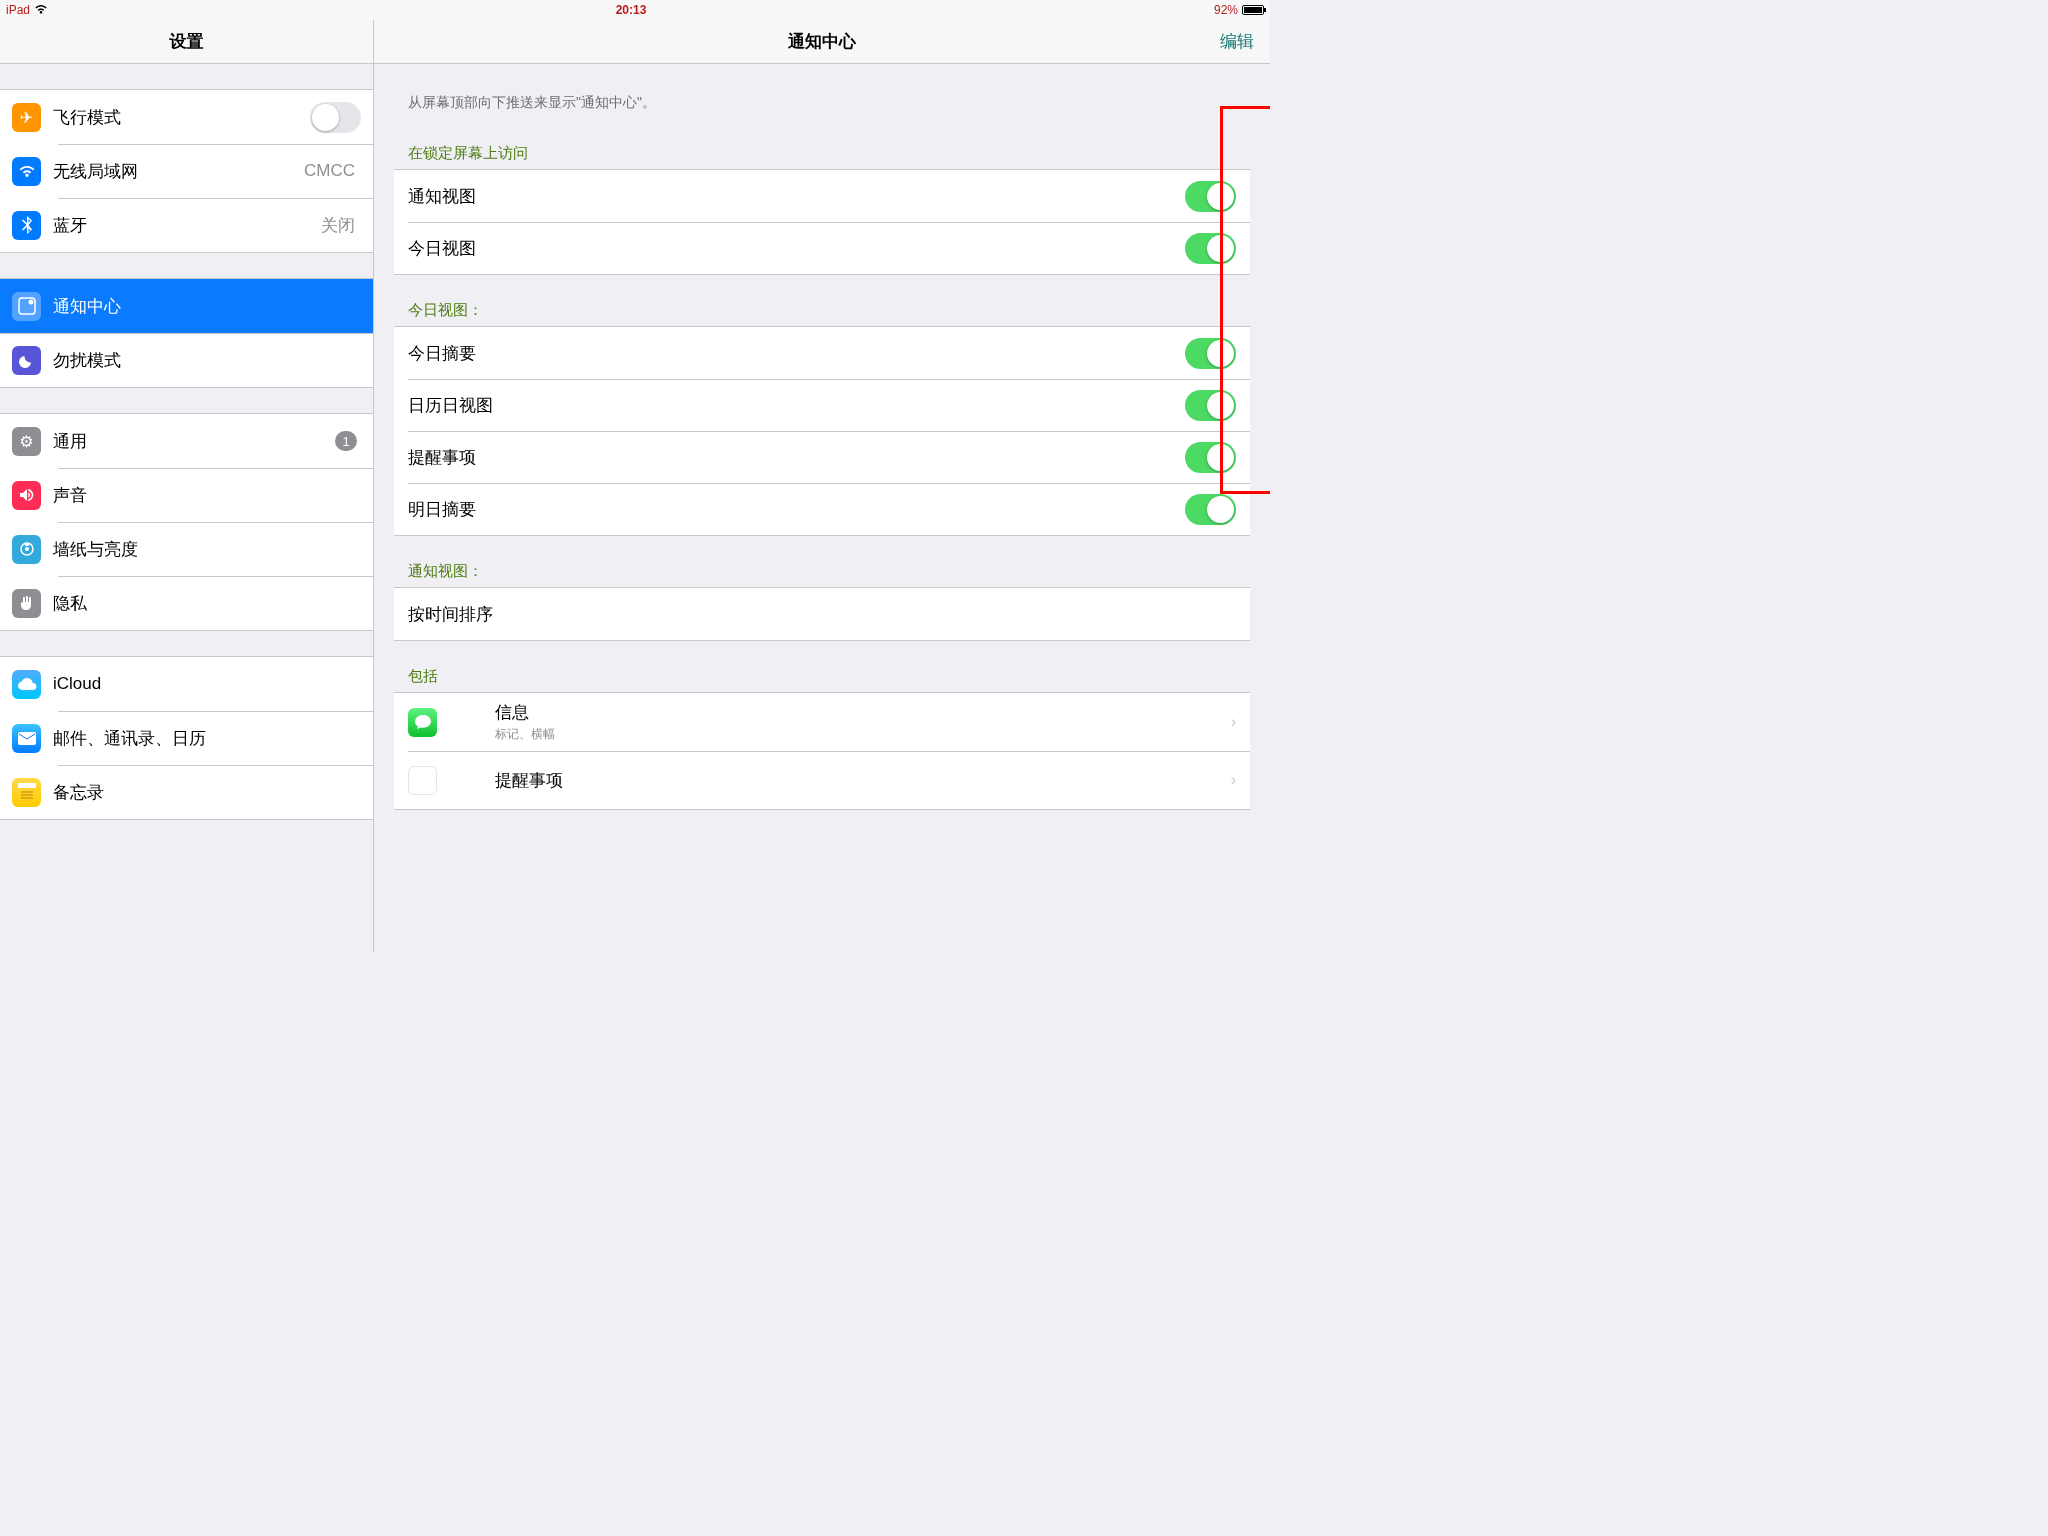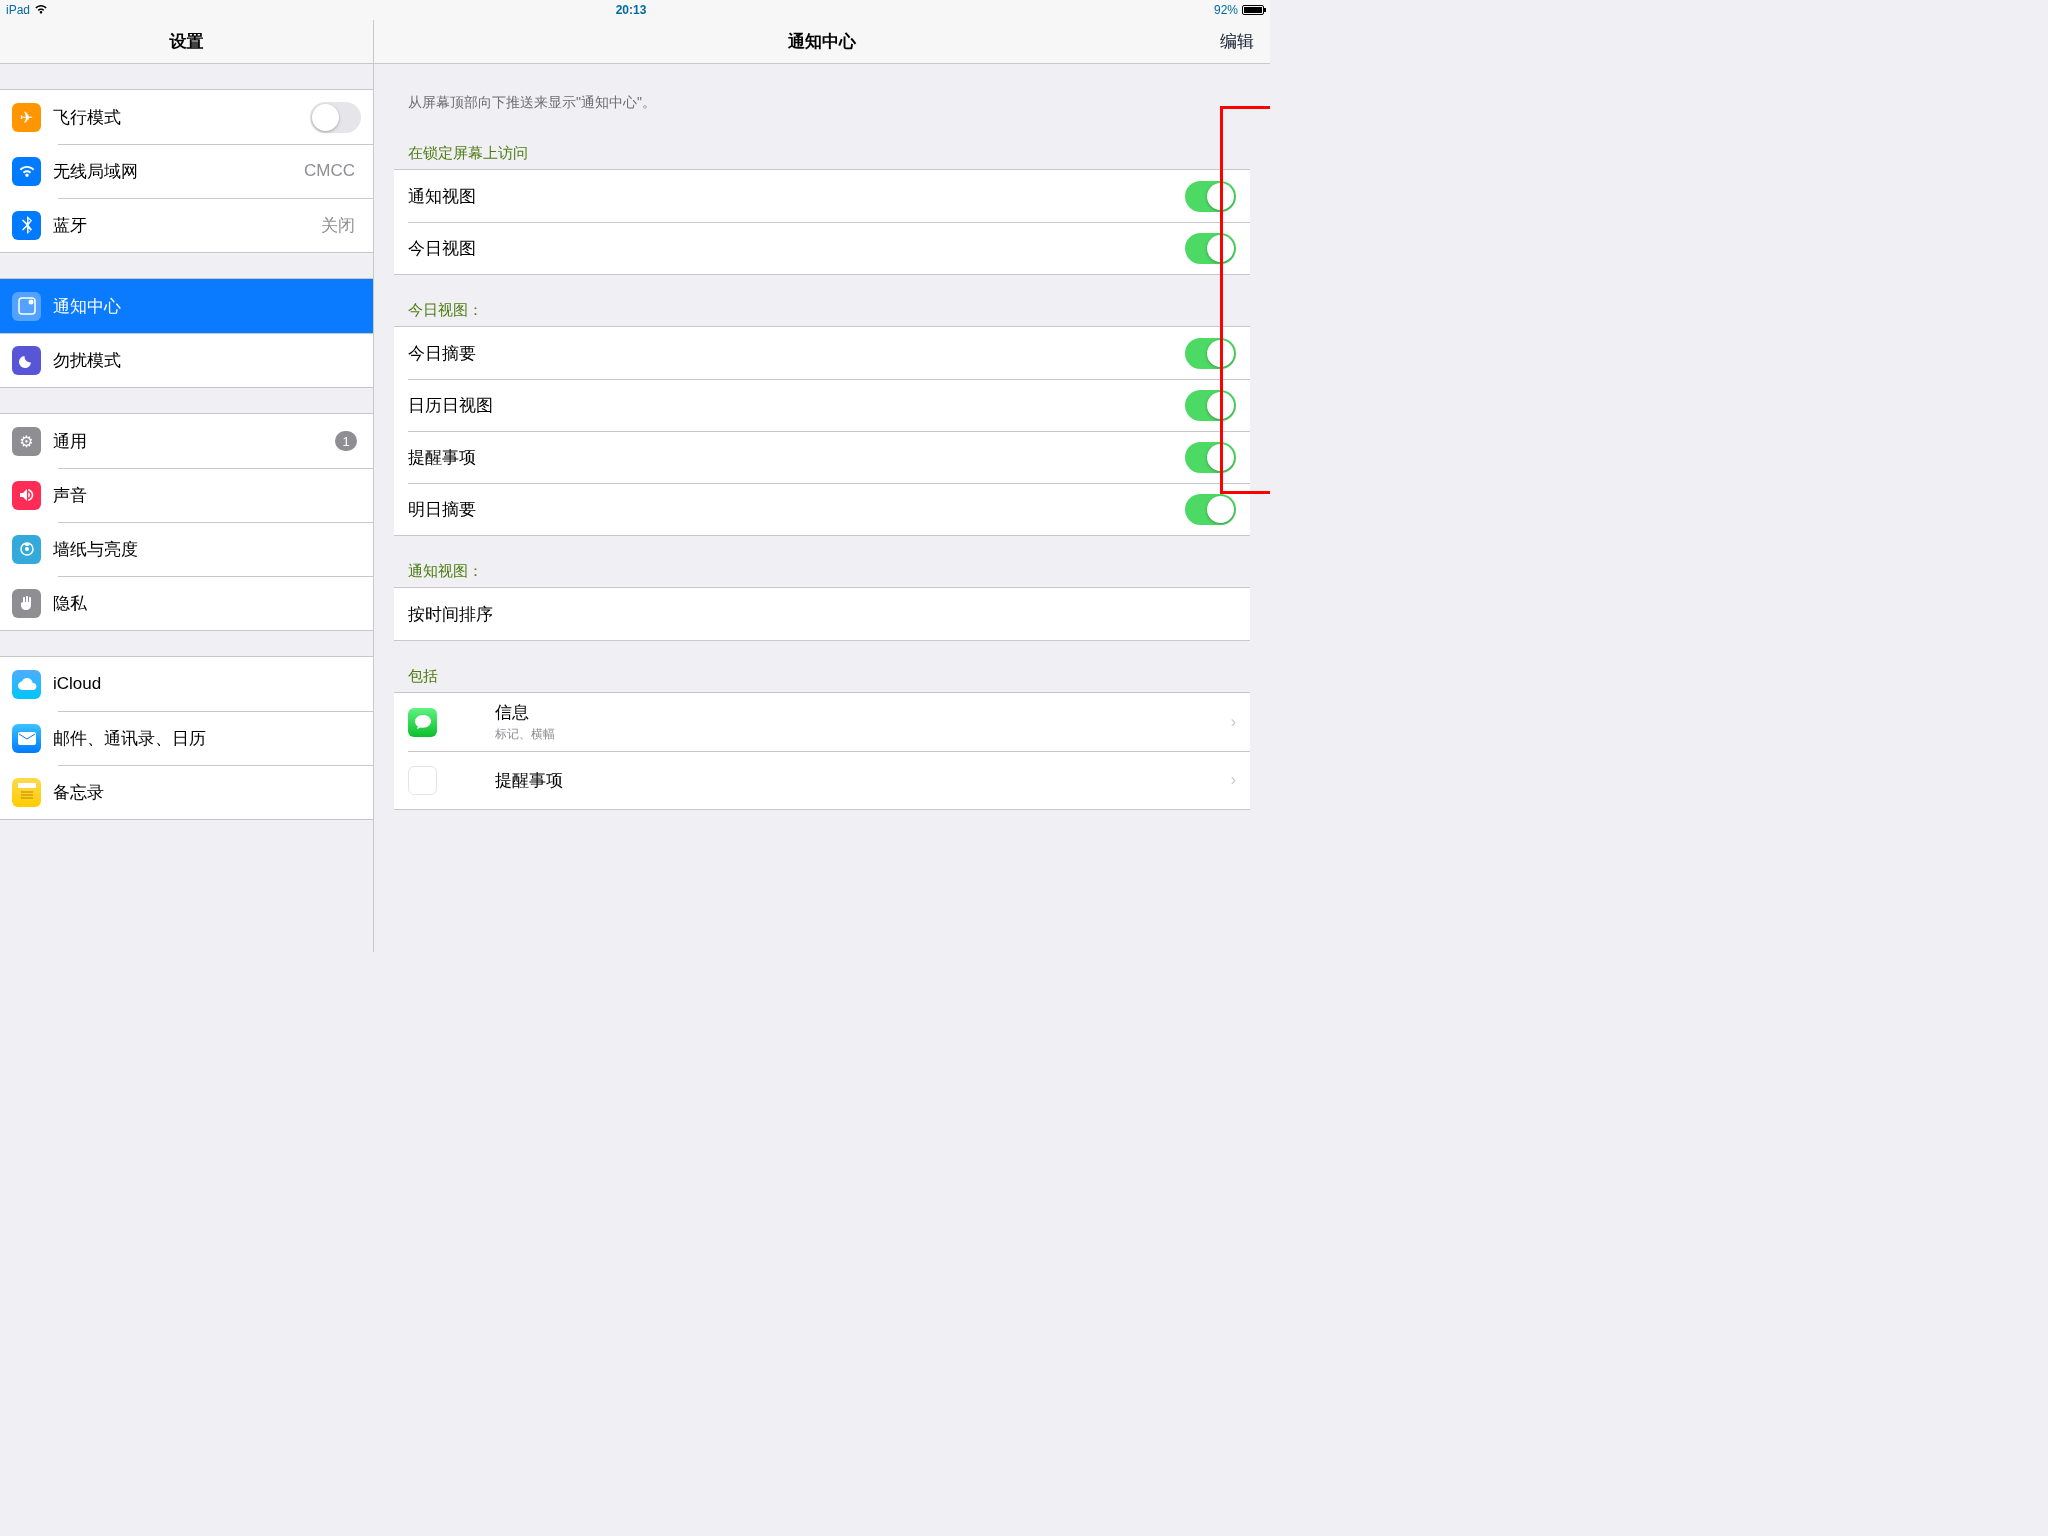--- a/index.html
+++ b/index.html
@@ -1,25 +1,25 @@
 <!DOCTYPE html>
 <html><head>
 <meta charset="utf-8">
 <style>
   * { box-sizing: border-box; margin: 0; padding: 0; }
   html, body { width: 1270px; height: 952px; font-family: -apple-system, "Helvetica Neue", Arial, sans-serif; background:#efeff4; overflow:hidden; }
-  .statusbar { height:20px; display:flex; align-items:center; justify-content:space-between; padding:0 6px; font-size:12px; color:#0369a1; background:#f7f7f8; }
+  .statusbar { height:20px; display:flex; align-items:center; justify-content:space-between; padding:0 6px; font-size:12px; color:#b91c1c; background:#f7f7f8; }
   .statusbar .left,.statusbar .right{display:flex;align-items:center;gap:4px;}
   .batt{display:inline-block;width:22px;height:10px;border:1px solid #000;border-radius:2px;position:relative;}
   .batt::after{content:"";position:absolute;right:-3px;top:2px;width:2px;height:4px;background:#000;}
   .batt .fill{position:absolute;left:1px;top:1px;bottom:1px;width:90%;background:#000;}
   .headerbar{height:44px;display:flex;background:#f7f7f8;border-bottom:1px solid #c8c7cc;}
   .headerbar .lh{width:374px;display:flex;align-items:center;justify-content:center;font-size:17px;font-weight:600;border-right:1px solid #c8c7cc;}
   .headerbar .rh{flex:1;display:flex;align-items:center;justify-content:center;position:relative;font-size:17px;font-weight:600;}
-  .editbtn{position:absolute;right:16px;color:#0f172a;font-size:17px;font-weight:400;text-align:center;}
+  .editbtn{position:absolute;right:16px;color:#0f766e;font-size:17px;font-weight:400;text-align:center;}
   .body{display:flex;height:calc(100% - 64px);}
   .sidebar{width:374px;border-right:1px solid #c8c7cc;background:#efeff4;overflow:hidden;}
   .detail{flex:1;overflow:hidden;background:#efeff4;position:relative;}
   .group{background:#fff;border-top:1px solid #c8c7cc;border-bottom:1px solid #c8c7cc;margin-top:25px;}
   .group.first{margin-top:25px;}
   .row{display:flex;align-items:center;height:54px;padding:0 12px 0 12px;position:relative;}
   .row + .row::before{content:"";position:absolute;left:58px;right:0;top:0;height:1px;background:#c8c7cc;}
   .row.selected{background:#0a7aff;color:#fff;}
   .row.selected + .row::before{left:0;}
   .icon{width:29px;height:29px;border-radius:6px;margin-right:12px;display:flex;align-items:center;justify-content:center;color:#fff;font-size:16px;flex-shrink:0;}

